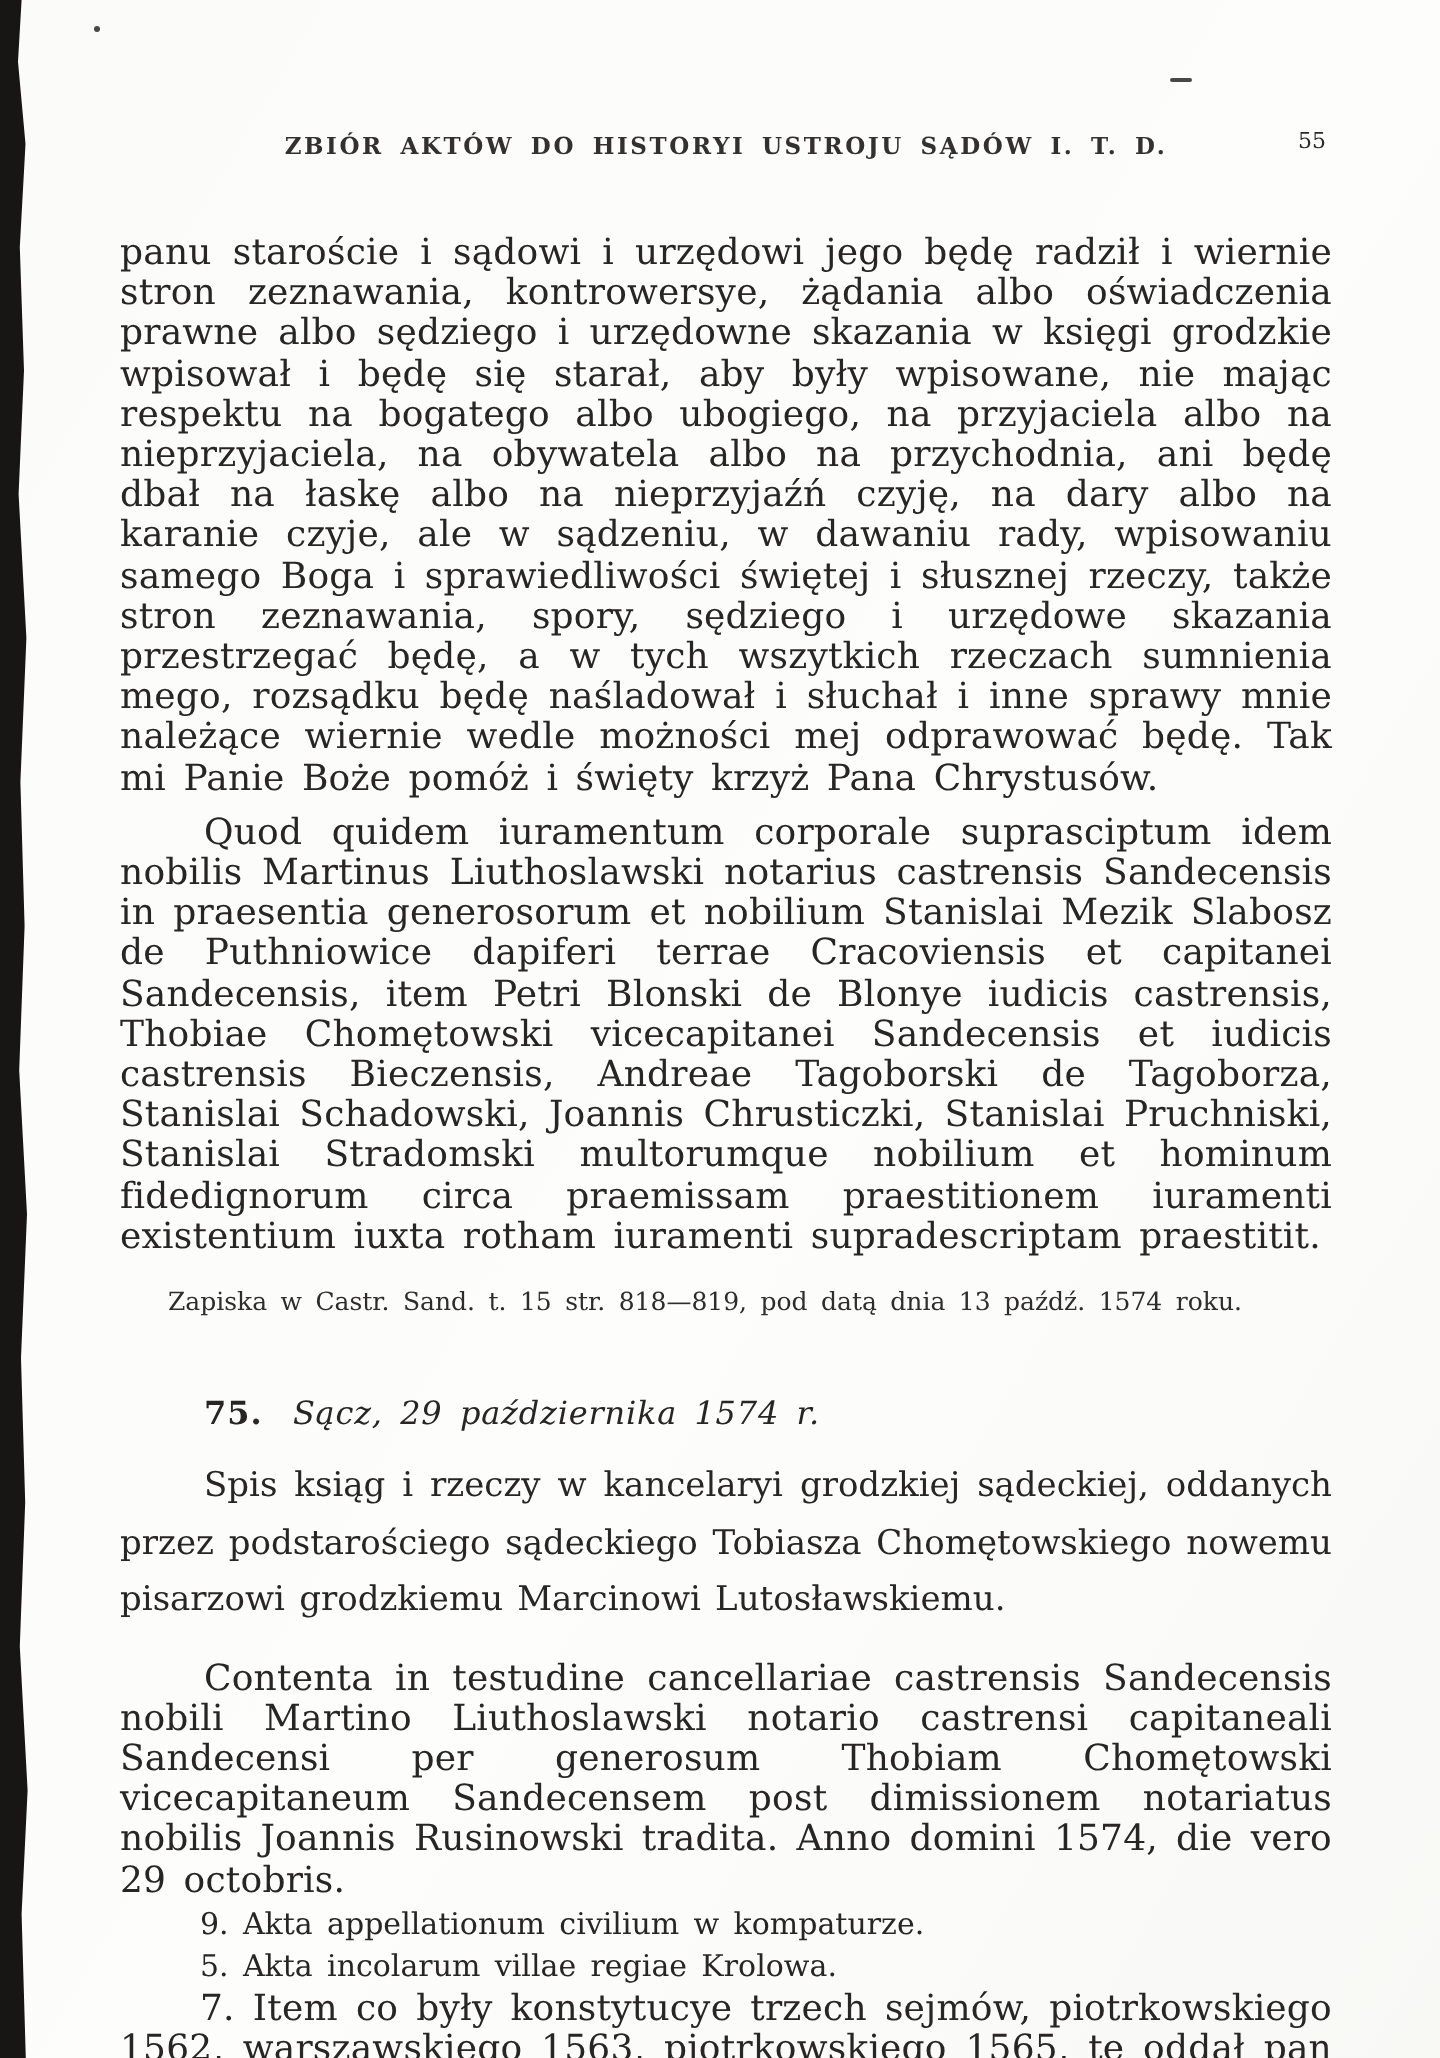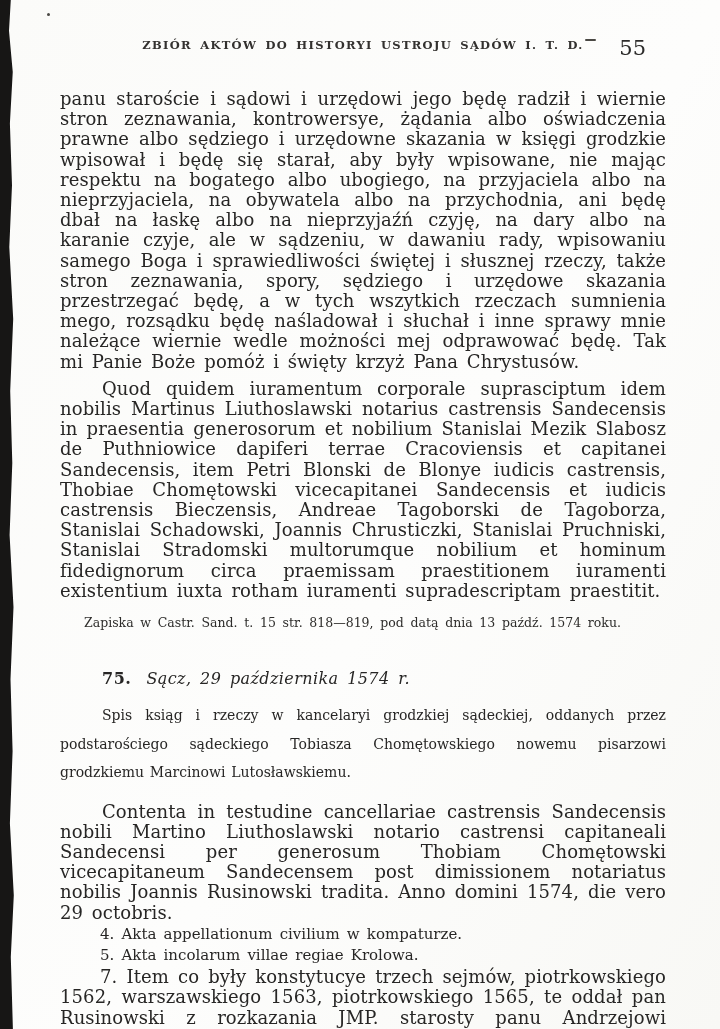--- a/index.html
+++ b/index.html
@@ -16,44 +16,44 @@
   
   .scan-bar {
     position:absolute; left:0; top:0; bottom:0; width:15px; background:#171615;
     clip-path:polygon(0 0,72% 0,60% 3%,85% 7%,66% 12%,80% 18%,62% 24%,88% 31%,
       68% 38%,82% 45%,64% 52%,90% 59%,70% 66%,84% 73%,66% 80%,92% 87%,72% 93%,86% 100%,0 100%);
   }
   .speck { position:absolute; background:#4a4844; border-radius:1px; }
   .speck-a { left:585px; top:39px; width:11px; height:2px; }
   .speck-b { left:47px; top:13px; width:3px; height:3px; border-radius:50%; }
 
-  .page { position:absolute; inset:0; padding:38px 54px 0 60px; box-sizing:border-box; }
+  .page { position:absolute; inset:0; padding:38px 54px 0 60px; box-sizing:border-box;margin-top:28px; }
 
   header { position:relative; height:18px; margin-bottom:33px; }
   .running-title {
     display:block; text-align:center; font-size:11.5px; letter-spacing:1.3px;
     word-spacing:3px; color:#33312f; font-weight:600; transform:scaleY(1.02);
   }
-  .page-number { position:absolute; right:20px; top:-2px; font-size:21px; color:#2c2b2a; }
+  .page-number { position:absolute; right:3px; top:-2px; font-size:11px; color:#2c2b2a; }
 
   p { margin:0; }
   .body-text {
     font-size:18px; line-height:20.2px; text-align:justify; word-spacing:0.16em;
     letter-spacing:0.1px;
   }
   .indented { text-indent:42px; }
   .oath-latin { margin-top:7px; }
   .footnote {
     margin:14px 0 0 24px; font-size:12.5px; word-spacing:0.22em; color:#2e2d2b;
   }
   .entry-heading { margin:39px 0 0 42px; font-size:16px; }
   .entry-no { font-weight:bold; margin-right:10px; letter-spacing:0.5px; }
   .entry-date { font-style:italic; letter-spacing:0.4px; word-spacing:0.2em; }
   .entry-summary {
-    margin-top:13px; font-size:14px; line-height:28.5px; text-align:justify;
+    margin-top:13px; font-size:17px; line-height:28.5px; text-align:justify;
     text-indent:42px; word-spacing:0.1em;
   }
   .entry-intro { margin-top:15px; }
   .inv-list { margin:1px 0 0 0; padding:0; list-style:none; }
   .inv-list li {
     font-size:15px; line-height:21.2px; padding-left:40px; word-spacing:0.16em;
   }
   .item-seven { margin-top:1px; text-indent:40px; }
 </style>
 </head>
@@ -80,19 +80,19 @@
   <p class="entry-heading">
     <span class="entry-no">75.</span>
     <span class="entry-date">Sącz, 29 października 1574 r.</span>
   </p>
 
   <p class="entry-summary">Spis ksiąg i rzeczy w kancelaryi grodzkiej sądeckiej, oddanych przez podstarościego sądeckiego Tobiasza Chomętowskiego nowemu pisarzowi grodzkiemu Marcinowi Lutosławskiemu.</p>
 
   <p class="body-text indented entry-intro">Contenta in testudine cancellariae castrensis Sandecensis nobili Martino Liuthoslawski notario castrensi capitaneali Sandecensi per generosum Thobiam Chomętowski vicecapitaneum Sandecensem post dimissionem notariatus nobilis Joannis Rusinowski tradita. Anno domini 1574, die vero 29 octobris.</p>
 
   <ul class="inv-list">
-    <li>4. Akta appellationum civilium w kompaturze.</li>
+    <li>9. Akta appellationum civilium w kompaturze.</li>
     <li>5. Akta incolarum villae regiae Krolowa.</li>
   </ul>
 
   <p class="body-text item-seven">7. Item co były konstytucye trzech sejmów, piotrkowskiego 1562, warszawskiego 1563, piotrkowskiego 1565, te oddał pan Rusinowski z rozkazania JMP. starosty panu Andrzejowi Rupnowskiemu d. 7 augusti anno 1571.</p>
 
 </div>
 
 </body></html>

